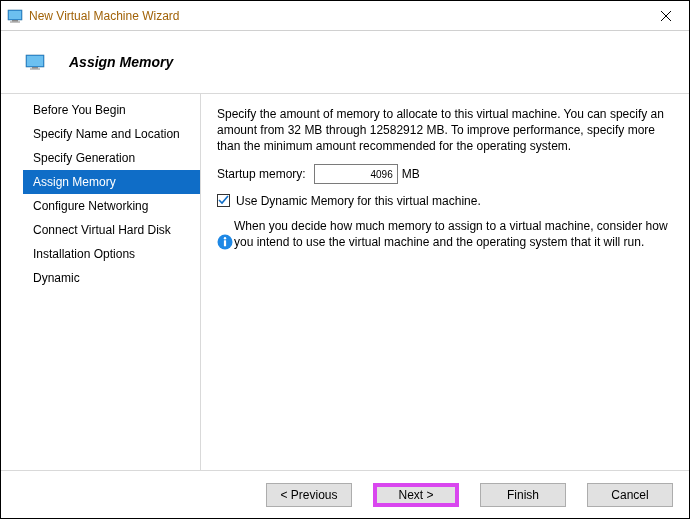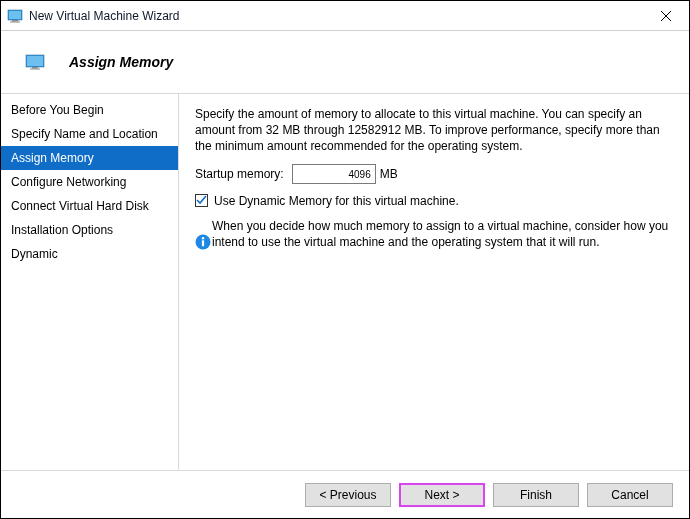--- a/index.html
+++ b/index.html
@@ -1,43 +1,43 @@
 <!DOCTYPE html>
 <html><head>
 <meta charset="utf-8">
 <style>
 * { box-sizing: border-box; margin: 0; padding: 0; font-family: 'Segoe UI', Tahoma, sans-serif; }
 body { background: #fff; width: 690px; height: 519px; border: 1px solid #000; overflow: hidden; display: flex; flex-direction: column; }
-.titlebar { height: 30px; display: flex; align-items: center; padding: 0 0 0 6px; font-size: 12px; color: #0f172a; border-bottom: 1px solid #d0d0d0; }
+.titlebar { height: 30px; display: flex; align-items: center; padding: 0 0 0 6px; font-size: 12px; color: #a16207; border-bottom: 1px solid #d0d0d0; }
 .titlebar .app-icon { width: 16px; height: 16px; margin-right: 6px; }
 .titlebar .title { flex: 1; }
 .titlebar .close { width: 46px; height: 29px; display: flex; align-items: center; justify-content: center; cursor: pointer; }
 .header { height: 62px; display: flex; align-items: center; padding: 0 20px; }
 .header .head-icon { width: 20px; height: 16px; margin-right: 24px; margin-left: 4px; }
 .header .head-title { font-size: 14px; font-weight: bold; font-style: italic; color: #000; font-family: Tahoma, sans-serif; }
 .body { flex: 1; display: flex; border-top: 1px solid #d9d9d9; }
-.sidebar { width: 178px; border-right: 1px solid #d9d9d9; padding-top: 4px; }
+.sidebar { width: 178px; border-right: 1px solid #d9d9d9; padding-top: 4px; margin-left: 22px; }
 .sidebar .step { font-size: 12px; color: #000; padding: 4px 10px 4px 10px; cursor: pointer; line-height: 16px; }
 .sidebar .step.active { background: #0f6dc7; color: #fff; }
 .sidebar .step.sub { padding-left: 10px; }
 .content { flex: 1; padding: 12px 16px 12px 16px; font-size: 12px; color: #000; }
 .content .desc { line-height: 16px; margin-bottom: 10px; }
 .field-row { display: flex; align-items: center; margin-bottom: 10px; }
 .field-row label { margin-right: 8px; }
 .field-row input[type=text] { width: 84px; height: 20px; border: 1px solid #7a7a7a; text-align: right; padding: 0 4px; font-size: 10px; font-family: inherit; }
 .field-row .unit { margin-left: 4px; }
 .checkbox-row { display: flex; align-items: flex-start; margin-bottom: 10px; }
 .checkbox-row .cb { width: 13px; height: 13px; border: 1px solid #333; margin-right: 6px; display: flex; align-items: center; justify-content: center; cursor: pointer; }
 .checkbox-row .cb svg { width: 11px; height: 11px; }
 .info-row { display: flex; align-items: flex-end; gap: 1px; }
 .info-row .info-icon { width: 16px; height: 16px; flex-shrink: 0; margin-top: 1px; }
 .info-row .info-text { line-height: 16px; }
-.footer { height: 48px; border-top: 1px solid #d9d9d9; display: flex; align-items: center; justify-content: flex-end; padding: 0 16px; gap: 8px; }
+.footer { height: 48px; border-top: 1px solid #d9d9d9; display: flex; align-items: center; justify-content: flex-end; padding: 0 16px; gap: 21px; }
 .footer button { width: 86px; height: 24px; background: #e1e1e1; border: 1px solid #adadad; font-size: 12px; font-family: inherit; cursor: pointer; }
-.footer button.default { border: 2px solid #d946ef; background: #e1e1e1; }
+.footer button.default { border: 4px solid #d946ef; background: #e1e1e1; }
 </style>
 </head>
 <body>
 
 <div class="titlebar">
   <span class="app-icon">
     <svg viewBox="0 0 16 16">
         <rect x="1" y="2" width="14" height="10" fill="#3a96dd" stroke="#1a5f8f" stroke-width="0.5"></rect>
         <rect x="2" y="3" width="12" height="8" fill="#6cc0f0"></rect>
         <rect x="5" y="12" width="6" height="1.5" fill="#888"></rect>
@@ -62,20 +62,21 @@
         <rect x="5" y="14.5" width="10" height="1" fill="#888"></rect>
       </svg>
   </span>
   <div class="head-title">Assign Memory</div>
 </div>
 
 <div class="body">
   <div class="sidebar">
     <div class="step">Before You Begin</div>
     <div class="step">Specify Name and Location</div>
+    <div class="step">Specify Generation</div>
     <div class="step active">Assign Memory</div>
     <div class="step">Configure Networking</div>
     <div class="step">Connect Virtual Hard Disk</div>
     <div class="step sub">Installation Options</div>
     <div class="step">Dynamic</div>
   </div>
 
   <div class="content">
     <div class="desc">Specify the amount of memory to allocate to this virtual machine. You can specify an amount from 32 MB through 12582912 MB. To improve performance, specify more than the minimum amount recommended for the operating system.</div>
 

